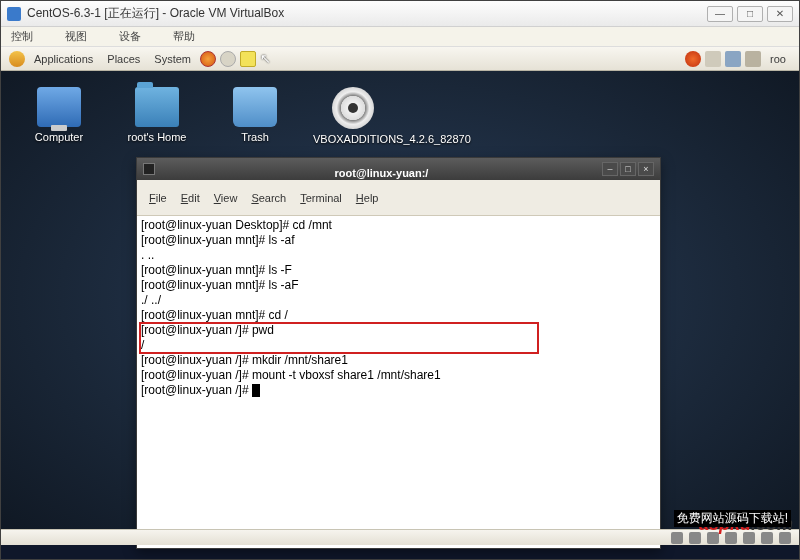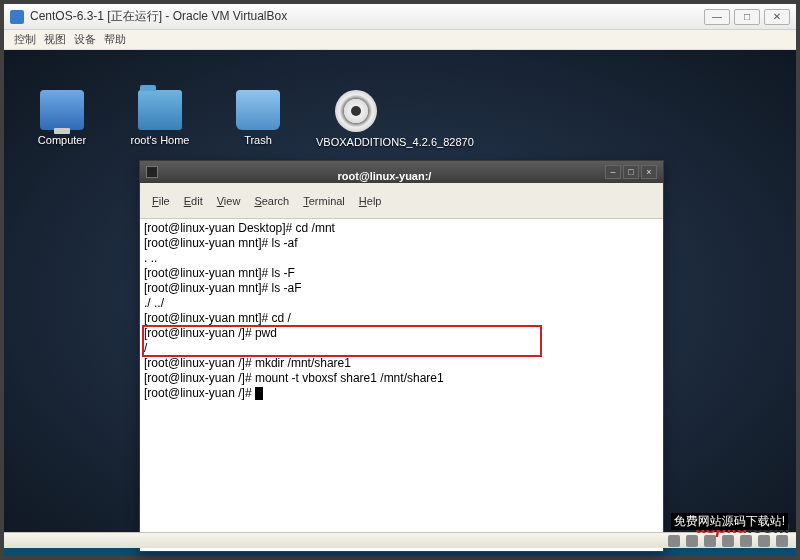--- a/index.html
+++ b/index.html
@@ -1,26 +1,26 @@
 <!DOCTYPE html>
 <html><head>
 <meta charset="utf-8">
 <style>
 * { margin: 0; padding: 0; box-sizing: border-box; font-family: "Tahoma", sans-serif; }
 body { width: 800px; height: 560px; overflow: hidden; background: #e8e8e8; position: relative; }
 
 
-.vbox-window { width: 800px; height: 560px; background: #0c4a6e; border: 4px solid #404040; }
+.vbox-window { width: 800px; height: 560px; background: #0f172a; border: 1px solid #404040; }
 .vbox-titlebar { height: 26px; background: linear-gradient(#fdfdfd,#eaeaea); display: flex; align-items: center; padding: 0 6px; border-bottom: 1px solid #d0d0d0; font-size: 12px; }
 .vbox-title-icon { width: 14px; height: 14px; background: #3a7acb; border-radius: 2px; margin-right: 6px; }
 .vbox-title-text { color: #333; flex: 1; }
 .vbox-win-controls { display: flex; gap: 4px; }
 .vbox-win-btn { width: 26px; height: 16px; border: 1px solid #b0b0b0; background: #f5f5f5; font-size: 10px; display: flex; align-items: center; justify-content: center; color: #555; border-radius: 2px; }
 
-.vbox-menubar { height: 20px; display: flex; align-items: center; gap: 8px; padding: 0 10px; font-size: 11px; color: #444; background: #f5f3ea; border-bottom: 1px solid #ddd; }
+.vbox-menubar { height: 20px; display: flex; align-items: center; gap: 32px; padding: 0 10px; font-size: 11px; color: #444; background: #f5f3ea; border-bottom: 1px solid #ddd; }
 
 
 .guest-area { position: relative; width: 100%; height: 498px; background: radial-gradient(ellipse at center, #2a3f5c 0%, #1a2738 60%, #0f1722 100%); }
 
 
 .gnome-panel { height: 24px; background: linear-gradient(#f8f6f0,#e6e2d6); border-bottom: 1px solid #b8b4a4; display: flex; align-items: center; padding: 0 6px; font-size: 11px; color: #3a3a3a; }
 .gnome-panel .panel-item { padding: 0 7px; cursor: pointer; }
 .gnome-panel .panel-icon { width:16px; height:16px; margin:0 2px; border-radius:50%; }
 .panel-spacer { flex: 1; }
 
@@ -77,20 +77,36 @@
 
   <div class="vbox-menubar">
     <span>控制</span>
     <span>视图</span>
     <span>设备</span>
     <span>帮助</span>
   </div>
 
   <div class="guest-area">
 
+    <div class="gnome-panel">
+      <span class="panel-icon" style="background:linear-gradient(#f3c24a,#d88c1e)"></span>
+      <span class="panel-item">Applications</span>
+      <span class="panel-item">Places</span>
+      <span class="panel-item">System</span>
+      <span class="panel-icon" style="background:radial-gradient(#f5a03a,#d35513);border:1px solid #a33"></span>
+      <span class="panel-icon" style="background:#d8d4c6;border:1px solid #aaa"></span>
+      <span class="panel-icon" style="background:#f3e25a;border:1px solid #c2ac2a;border-radius:2px"></span>
+      <span style="margin-left:2px;font-size:13px;color:#fff;text-shadow:0 0 2px #000">↖</span>
+      <div class="panel-spacer"></div>
+      <span class="panel-icon" style="background:radial-gradient(#f06a2a,#c03010)"></span>
+      <span class="panel-icon" style="background:#cfcabb;border-radius:2px"></span>
+      <span class="panel-icon" style="background:#8aa5c3;border-radius:2px"></span>
+      <span class="panel-icon" style="background:#b9b2a0;border-radius:2px"></span>
+      <span class="panel-item">roo</span>
+    </div>
 
     <div class="desktop-icons">
       <div class="d-icon">
         <div class="glyph computer"></div>
         <div>Computer</div>
       </div>
       <div class="d-icon">
         <div class="glyph folder"></div>
         <div>root's Home</div>
       </div>

